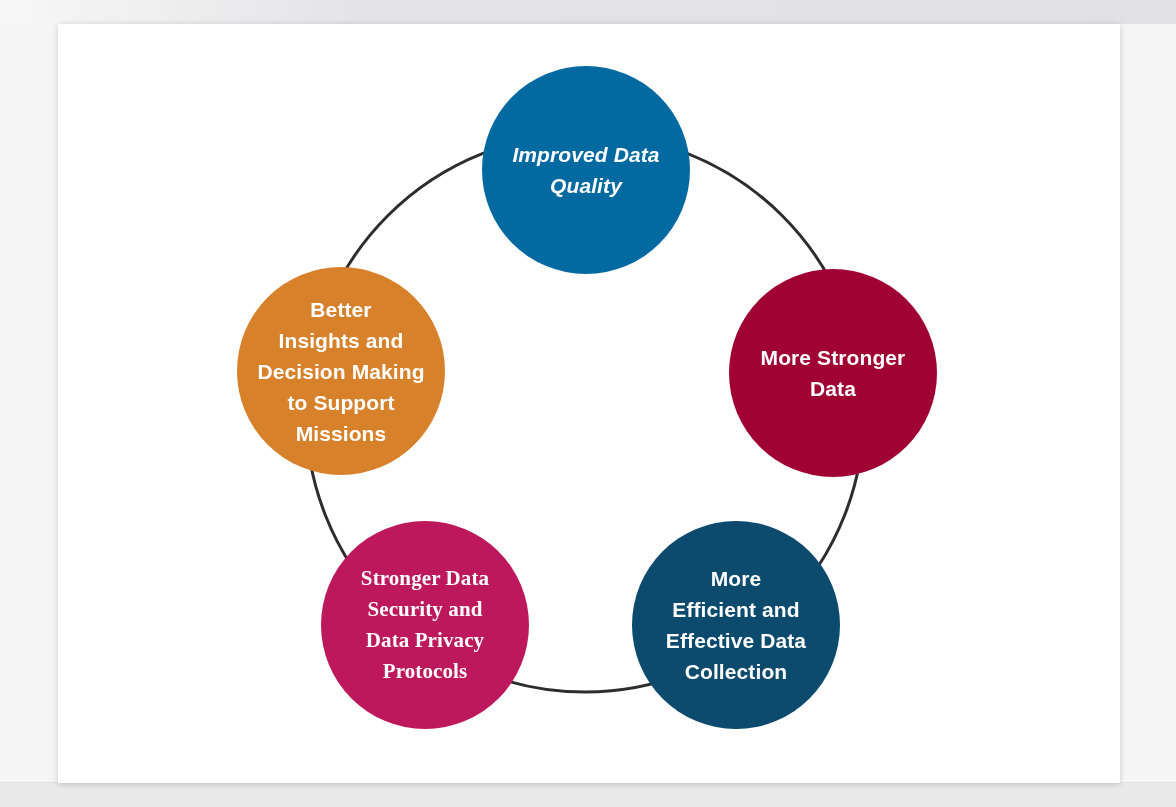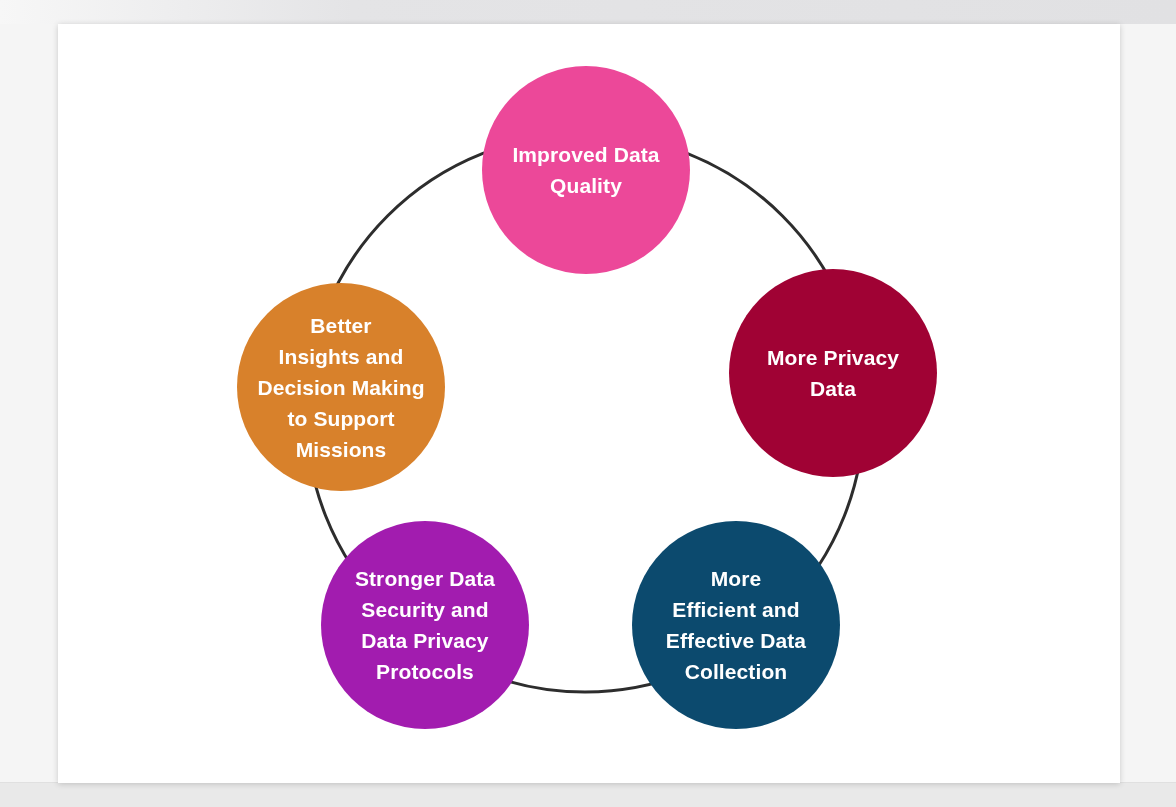--- a/index.html
+++ b/index.html
@@ -54,52 +54,52 @@
     font-size: 21px;
     line-height: 31px;
     white-space: pre-line;
     letter-spacing: 0.1px;
   }
   
   .node-top          { left: 482px; top: 66px;  }
   .node-right        { left: 729px; top: 269px; }
   .node-bottom-right { left: 632px; top: 521px; }
   .node-bottom-left  { left: 321px; top: 521px; }
-  .node-left         { left: 237px; top: 283px; }
+  .node-left         { left: 237px; top: 267px; }
 </style>
 </head>
 <body>
 
 <div class="top-shade"></div>
 <div class="bottom-shade"></div>
 
 <div class="card"></div>
 
 <svg class="ring-layer" viewBox="0 0 1176 807" xmlns="http://www.w3.org/2000/svg">
   <circle cx="585" cy="413" r="279" fill="none" stroke-width="3" style="stroke: rgb(45, 45, 45);"></circle>
 </svg>
 
-<div class="node node-top" style="background: #ec4899;">
+<div class="node node-top" style="background: #0369a1; font-style: italic;">
   <span>Improved Data
 Quality</span>
 </div>
 
 <div class="node node-right" style="background: rgb(160, 2, 52);">
-  <span>More Privacy
+  <span>More Stronger
 Data</span>
 </div>
 
 <div class="node node-bottom-right" style="background: #0c4a6e;">
   <span>More
 Efficient and
 Effective Data
 Collection</span>
 </div>
 
-<div class="node node-bottom-left" style="background: #a21caf;">
+<div class="node node-bottom-left" style="background: #be185d; font-family: Liberation Serif, serif;">
   <span>Stronger Data
 Security and
 Data Privacy
 Protocols</span>
 </div>
 
 <div class="node node-left" style="background: rgb(216, 129, 43);">
   <span>Better
 Insights and
 Decision Making

